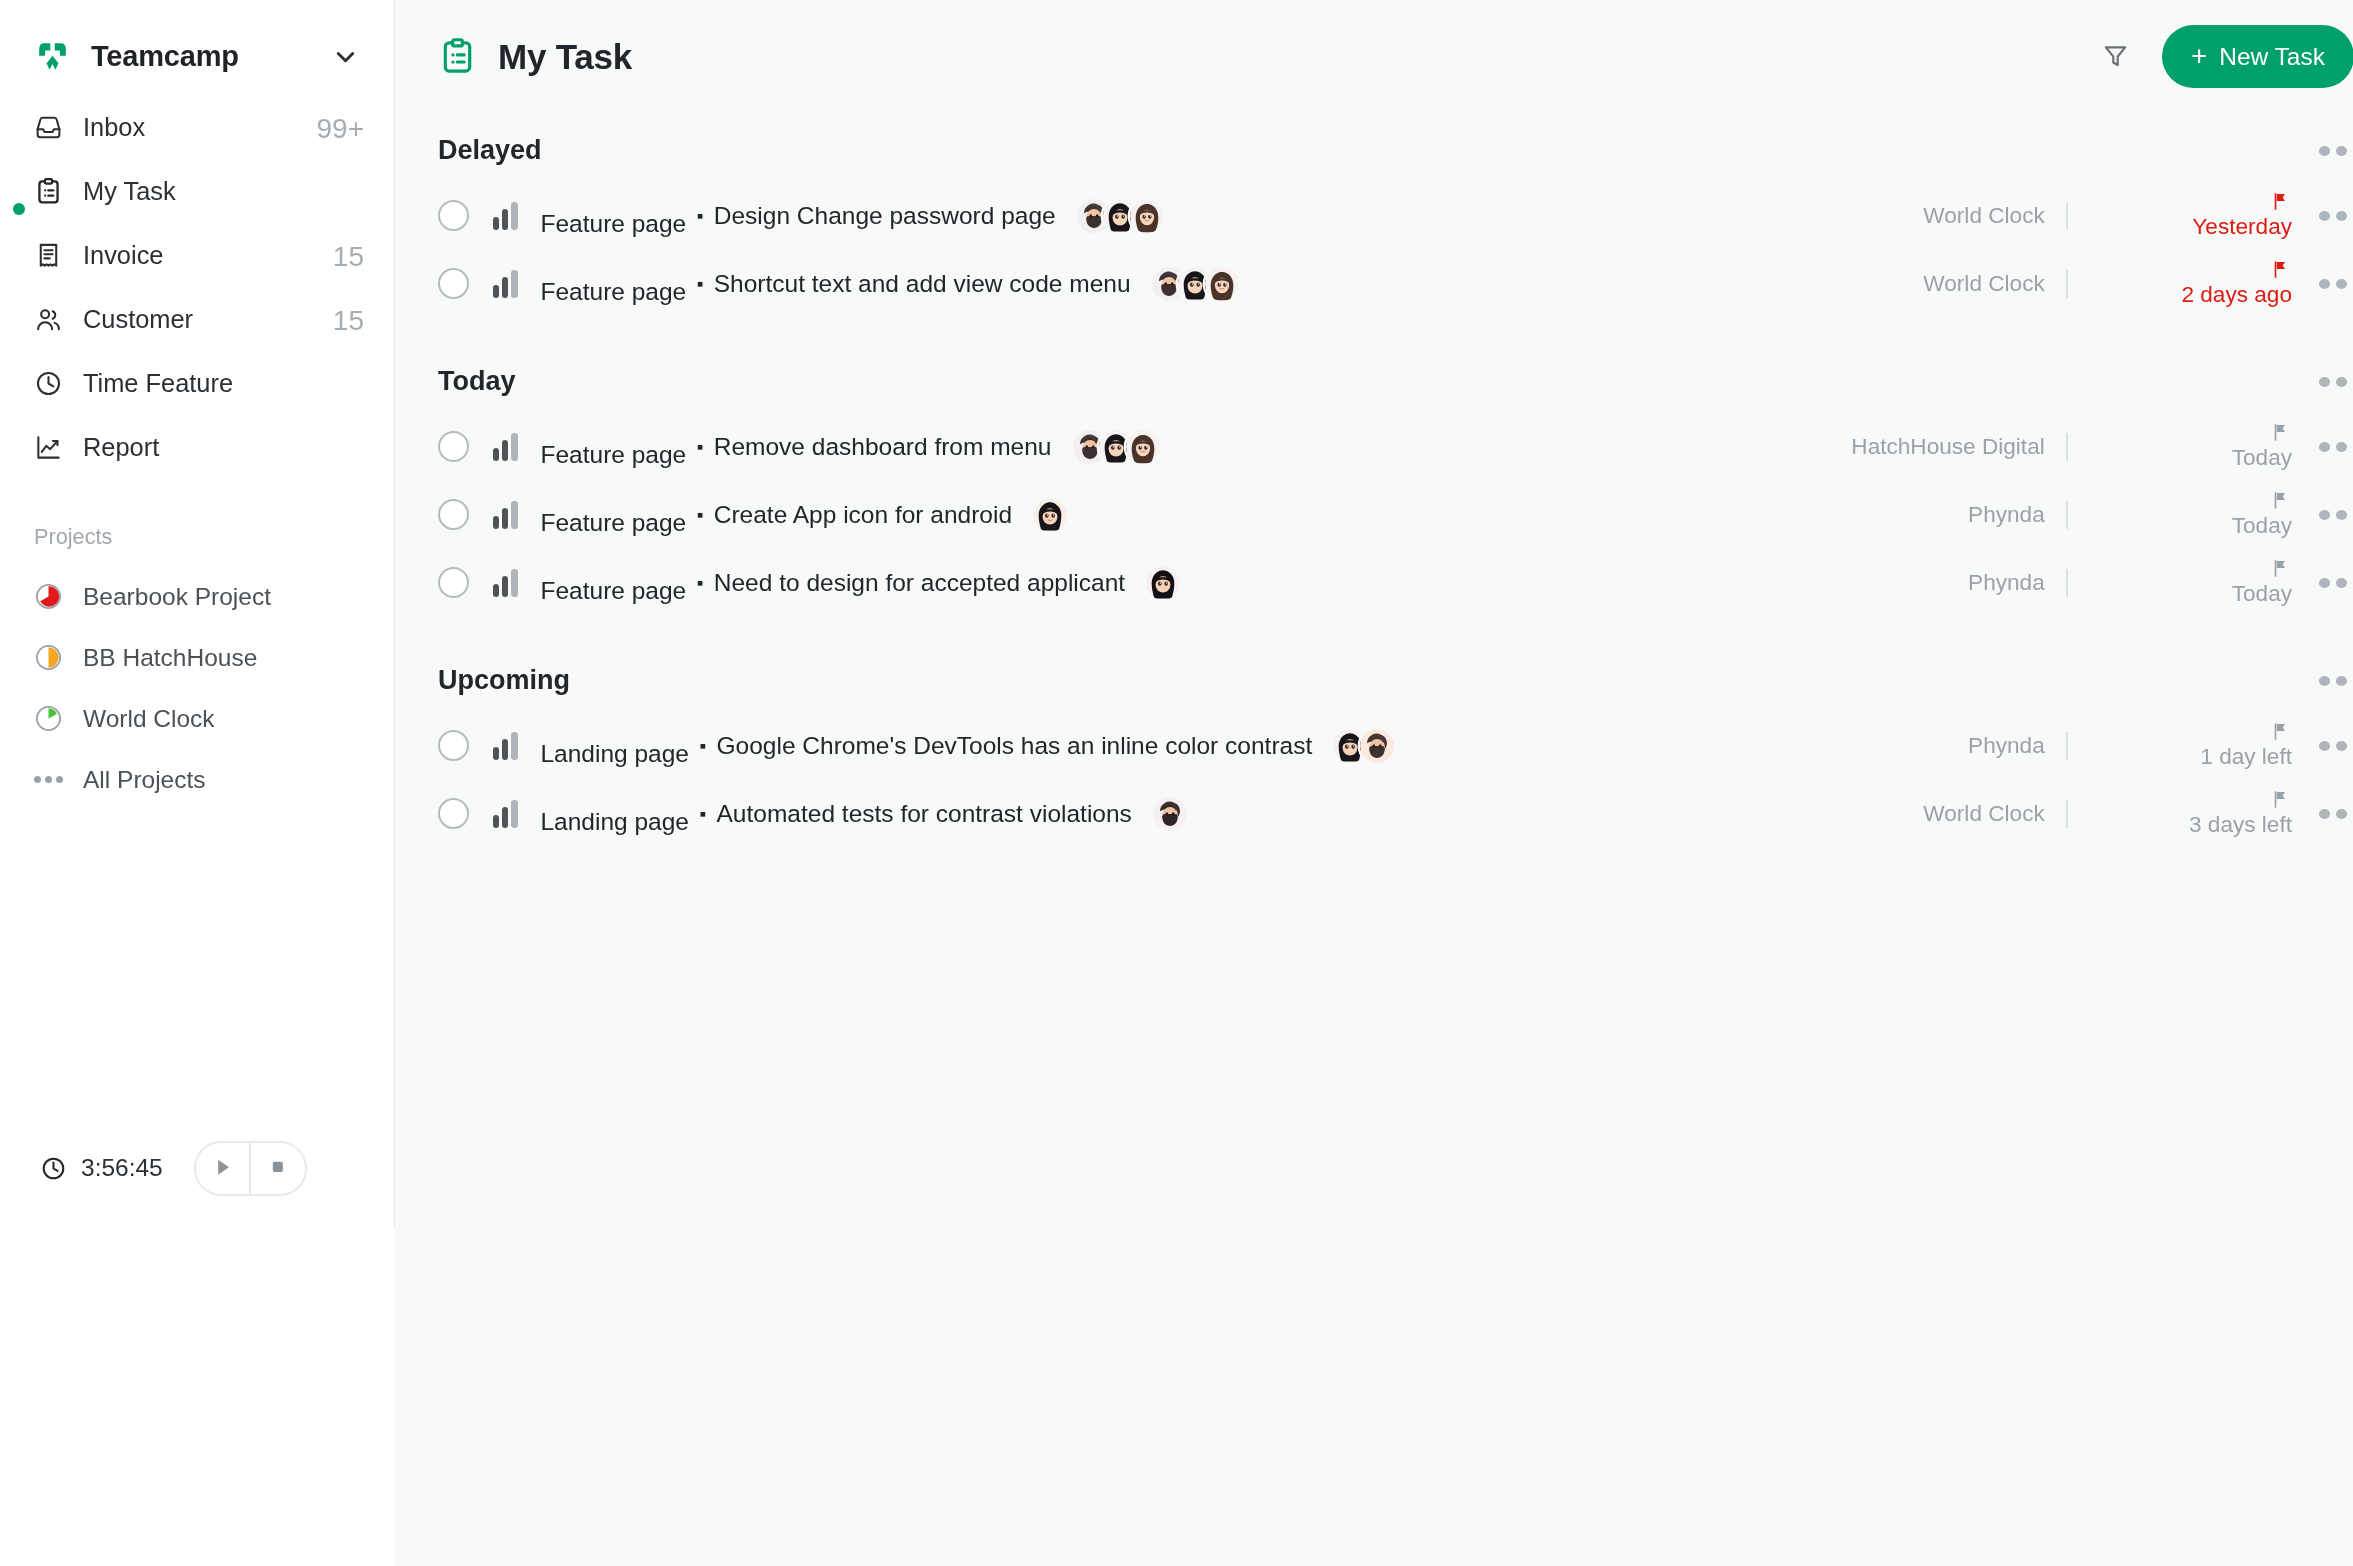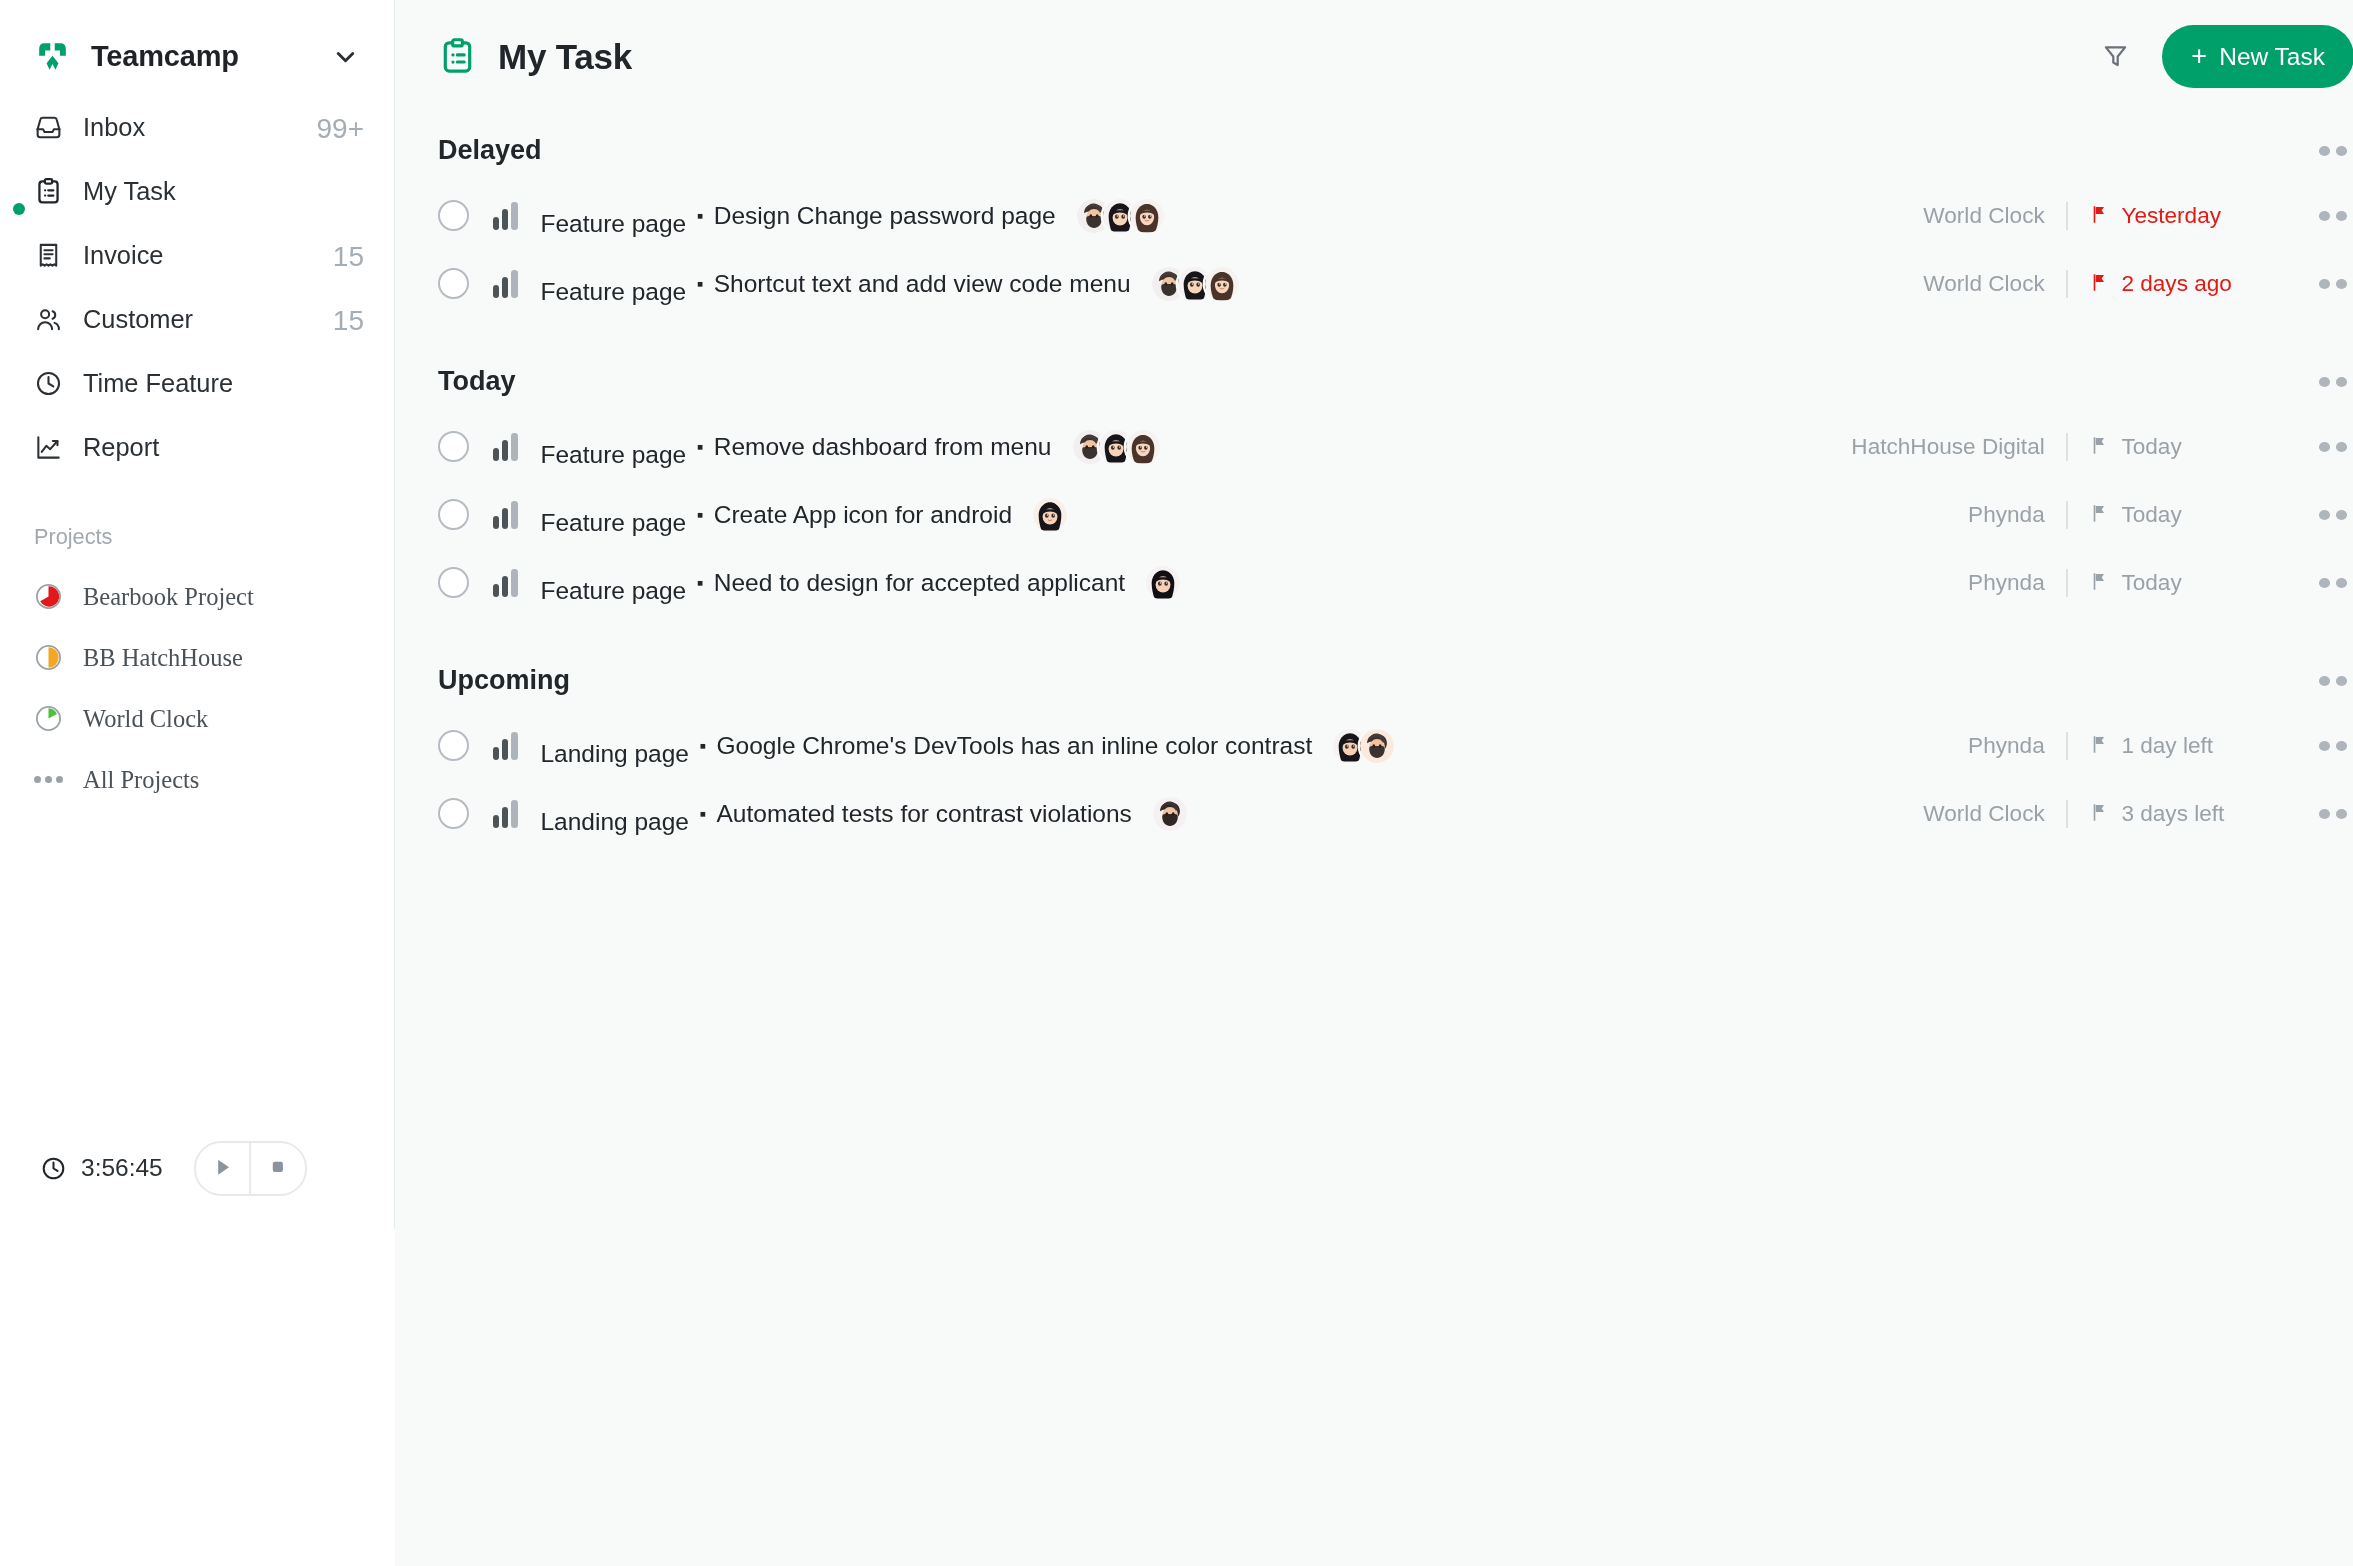--- a/index.html
+++ b/index.html
@@ -55,21 +55,21 @@
     margin-left: auto; font-size: 28px; color: #a4adb4;
     white-space: nowrap;
   }
 
   .section-label {
     font-size: 21.7px; color: #a1a9b0;
     padding: 27px 0 16px 34px; font-weight: 400;
   }
   .proj-item {
     height: 61px; display: flex; align-items: center;
-    padding-left: 34px; cursor: pointer; font-family: Liberation Serif, serif;
+    padding-left: 34px; cursor: pointer;
   }
   .proj-ico { width: 29px; height: 29px; flex: 0 0 29px; }
   .proj-label { font-size: 24.5px; color: #4a5157; margin-left: 20px; white-space: nowrap; }
   .dots-ico { width: 29px; height: 11.3px; flex: 0 0 29px; display:flex; align-items:center; justify-content:space-between; }
   .dots-ico i { width: 7px; height: 7px; border-radius: 50%; background: #9aa2a9; display:block; }
 
   
   .timer-bar {
     position: absolute; left: 0; bottom: 0;
     width: 394px; height: 122px;
@@ -162,22 +162,23 @@
   .av:first-child { margin-left: 0; }
   .av svg { display: block; width: 34px; height: 34px; }
 
   .row-right { margin-left: auto; display: flex; align-items: center; }
   .row-client {
     font-size: 22.6px; color: #9aa2a9; white-space: nowrap;
     text-align: right;
   }
   .vdiv { width: 1.9px; height: 28px; background: #dde1e4; margin: 0 21.7px; flex: 0 0 1.9px; }
   .row-due {
-    display: flex; align-items: center; white-space: nowrap;
+    display: flex; align-items: flex-end; white-space: nowrap;
     min-width: 202px;
+    flex-direction: column;
   }
   .flag-ico { width: 21px; height: 23.5px; flex: 0 0 21px; }
   .due-txt { font-size: 22.6px; margin-left: 10.4px; white-space: nowrap; }
   .due-overdue .due-txt { color: #e01b14; }
   .due-normal .due-txt { color: #9aa2a9; }
   .row-dots {
     margin-left: 27px; width: 45px; height: 13px;
     display: flex; align-items: center; justify-content: space-between; cursor: pointer;
     flex: 0 0 45px;
   }

